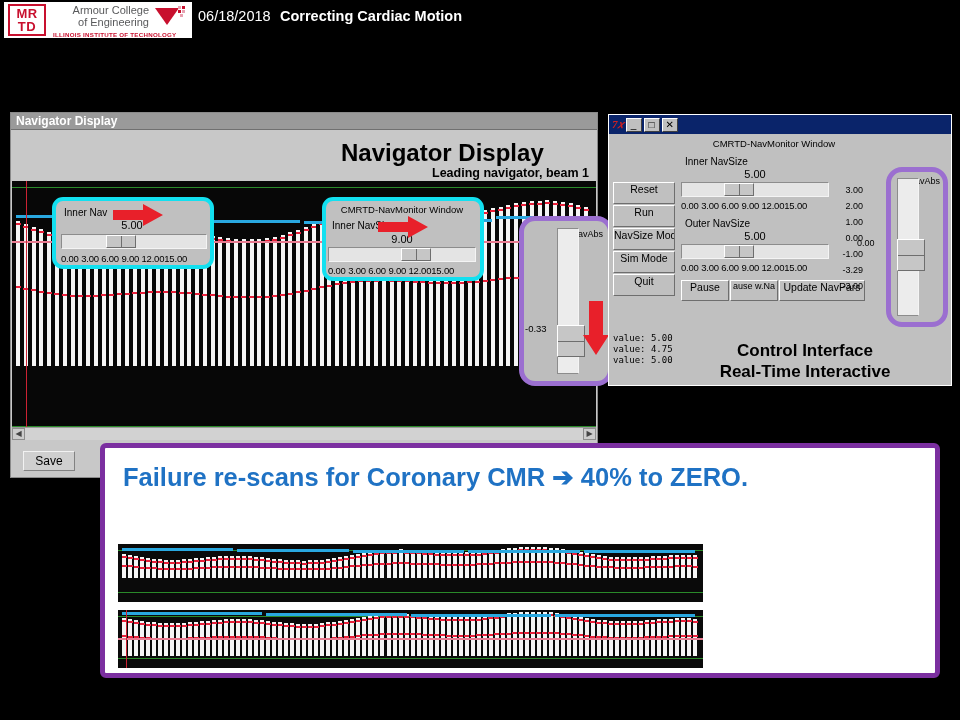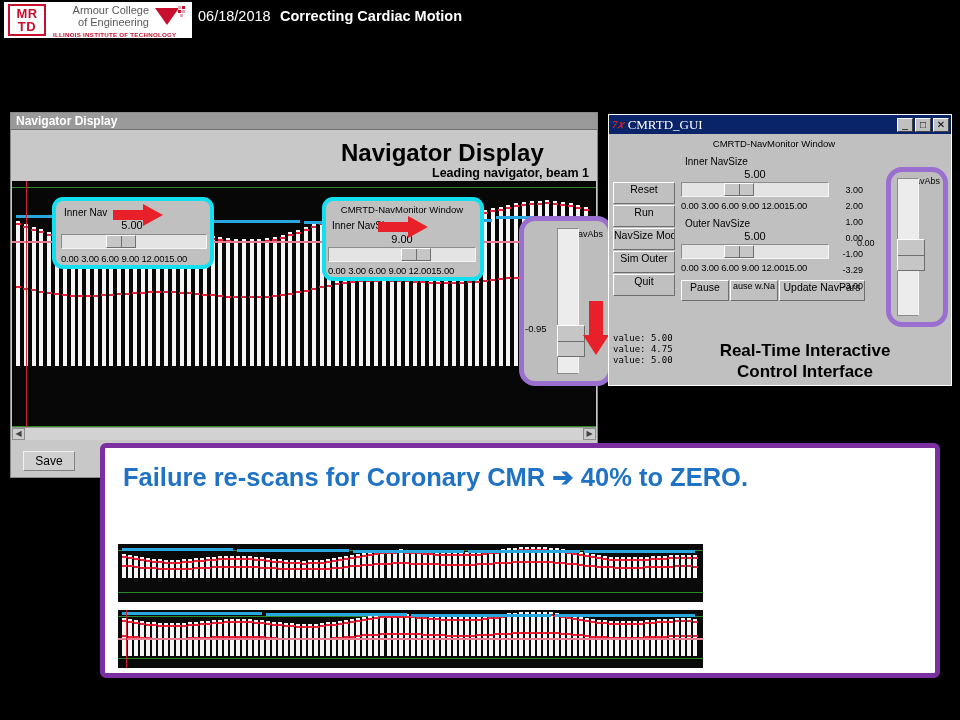--- a/index.html
+++ b/index.html
@@ -554,42 +554,41 @@
     <svg style="position:absolute; left:52px; top:14px;" width="52" height="24">
       <polygon points="0,7 30,7 30,1 50,12 30,23 30,17 0,17" fill="#e8202a"></polygon>
     </svg>
   </div>
 
   <div class="callout-purple" style="left:519px; top:216px; width:94px; height:170px;">
     <div class="fieldLabel" style="position:absolute; right:5px; top:8px; font-size:9px;">NavAbs</div>
     <div class="vslider-track" style="left:33px; top:7px; width:22px; bottom:7px;">
       <div class="vthumb" style="top:96px;"></div>
     </div>
-    <div style="position:absolute; left:1px; top:102px; font-size:9.5px; color:#000;">-0.95</div>
+    <div style="position:absolute; left:1px; top:102px; font-size:9.5px; color:#000;">-0.33</div>
     <svg style="position:absolute; left:58px; top:80px;" width="28" height="56">
       <polygon points="7,0 21,0 21,34 27,34 14,54 1,34 7,34" fill="#e8202a"></polygon>
     </svg>
   </div>
 
   <div class="gui-win">
     <div class="gui-titlebar">
       <span class="gui-ico">7𝑥</span>
-      <span class="gui-title">CMRTD_GUI</span>
       <span class="winbtn">_</span>
       <span class="winbtn">□</span>
       <span class="winbtn">✕</span>
     </div>
 
     <div class="gui-body">
       <div class="panelTitle" style="position:absolute; left:60px; top:4px; width:210px;">CMRTD-NavMonitor Window</div>
 
       <div class="gui-btn" style="left:4px; top:48px; width:62px; height:22px;">Reset</div>
       <div class="gui-btn" style="left:4px; top:71px; width:62px; height:22px;">Run</div>
       <div class="gui-btn" style="left:4px; top:94px; width:62px; height:22px;">NavSize Mode</div>
-      <div class="gui-btn" style="left:4px; top:117px; width:62px; height:22px;">Sim Outer</div>
+      <div class="gui-btn" style="left:4px; top:117px; width:62px; height:22px;">Sim Mode</div>
       <div class="gui-btn" style="left:4px; top:140px; width:62px; height:22px;">Quit</div>
 
       <div class="fieldLabel" style="position:absolute; left:76px; top:22px;">Inner NavSize</div>
       <div class="fieldValue" style="position:absolute; left:72px; top:34px; width:148px;">5.00</div>
       <div class="slider-track" style="position:absolute; left:72px; top:48px; width:148px; height:15px;">
         <div class="slider-thumb" style="left:42px;"></div>
       </div>
       <div class="ticklabels" style="position:absolute; left:72px; top:66px;">0.00  3.00  6.00  9.00 12.0015.00</div>
 
       <div class="fieldLabel" style="position:absolute; left:76px; top:84px;">Outer NavSize</div>
@@ -623,22 +622,22 @@
 
   <div class="callout-purple" style="left:886px; top:167px; width:62px; height:160px;">
     <div class="fieldLabel" style="position:absolute; right:3px; top:4px; font-size:9px;">NavAbs</div>
     <div class="vslider-track" style="left:6px; top:6px; width:22px; bottom:6px;">
       <div class="vthumb" style="top:60px;"></div>
     </div>
     <div style="position:absolute; left:-34px; top:66px; font-size:9px; color:#000;">0.00</div>
   </div>
 
   <div class="rt-label">
+    <div>Control Interface</div>
     <div>Real-Time Interactive</div>
-    <div>Control Interface</div>
   </div>
 
   <div class="msg-box">
     <div class="msg-line msg-l1">Failure re-scans for Coronary CMR ➔ 40% to ZERO.</div>
     <div class="strip strip1">
       <div class="wave" id="wave-s1">
           <div class="greenline" style="left:0;width:585px;top:48px"></div>
           <div class="greenline" style="left:0;width:585px;top:6px"></div>
           <div class="spike" style="left:4.0px;top:10.0px;height:24.0px"></div>
           <div class="blip" style="left:3.5px;top:12.0px"></div>

